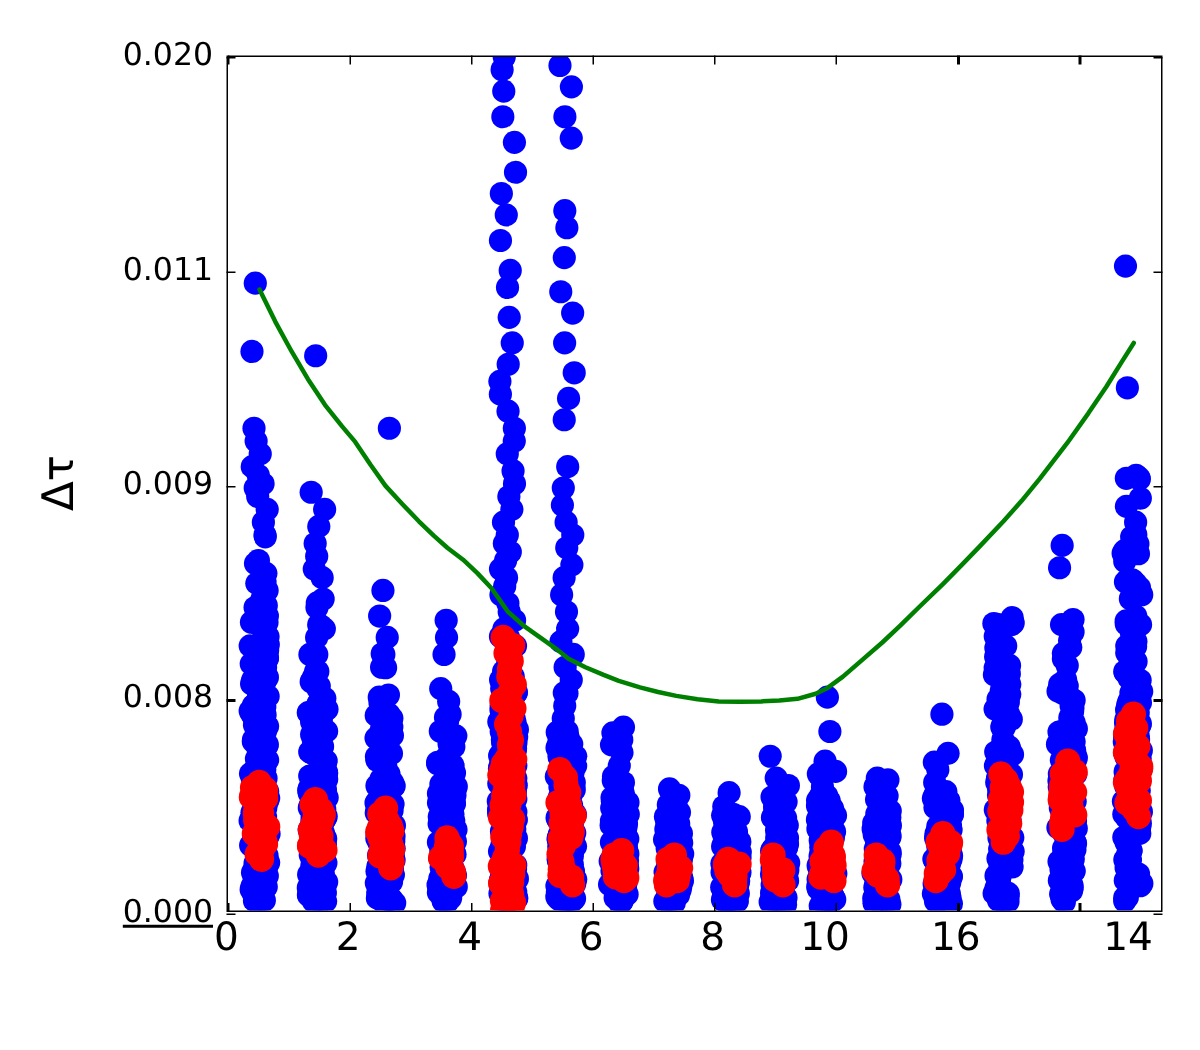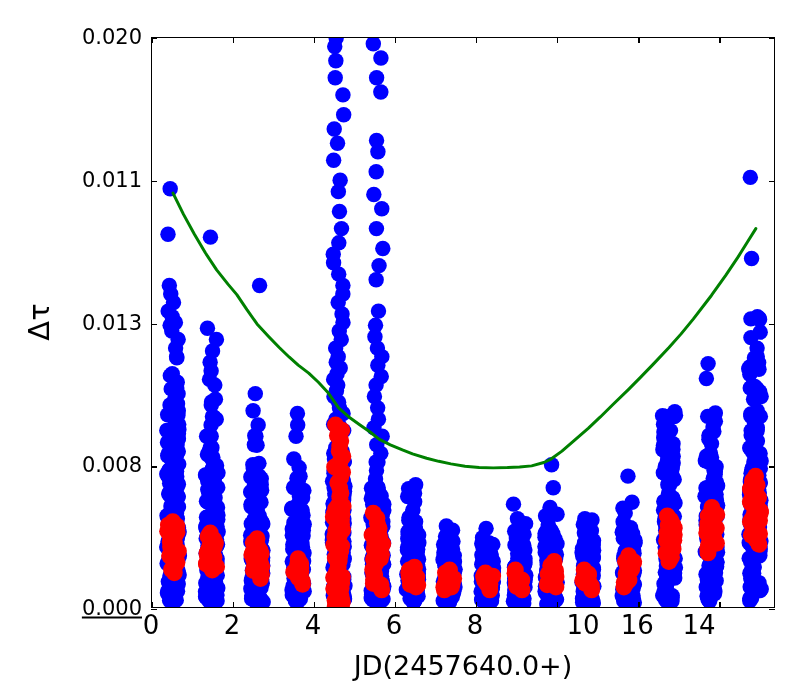--- a/index.html
+++ b/index.html
@@ -2665,28 +2665,27 @@
         <div class="tick-y-right" style="top: 0px;"></div>
       </div>
   </div>
 
   <div id="xticklabels">
       <div class="ticklabel-x" style="left: 151px;">0</div>
       <div class="ticklabel-x" style="left: 232.039px;">2</div>
       <div class="ticklabel-x" style="left: 313.078px;">4</div>
       <div class="ticklabel-x" style="left: 394.117px;">6</div>
       <div class="ticklabel-x" style="left: 475.156px;">8</div>
-      <div class="ticklabel-x" style="left: 583px;">10</div>
+      <div class="ticklabel-x" style="left: 550px;">10</div>
       <div class="ticklabel-x" style="left: 637.234px;">16</div>
-      <div class="ticklabel-x" style="left: 699px;">14</div>
+      <div class="ticklabel-x" style="left: 752px;">14</div>
     </div>
   <div id="yticklabels">
       <div class="ticklabel-y" style="top: 608px; text-decoration: underline;">0.000</div>
       <div class="ticklabel-y" style="top: 465.25px;">0.008</div>
-      <div class="ticklabel-y" style="top: 322.5px;">0.013</div>
+      <div class="ticklabel-y" style="top: 322.5px;">0.009</div>
       <div class="ticklabel-y" style="top: 179.75px;">0.011</div>
       <div class="ticklabel-y" style="top: 37px;">0.020</div>
     </div>
 
-  <div id="xlabel">JD(2457640.0+)</div>
   <div id="ylabel">Δτ</div>
 
 </div>
 
 </body></html>

